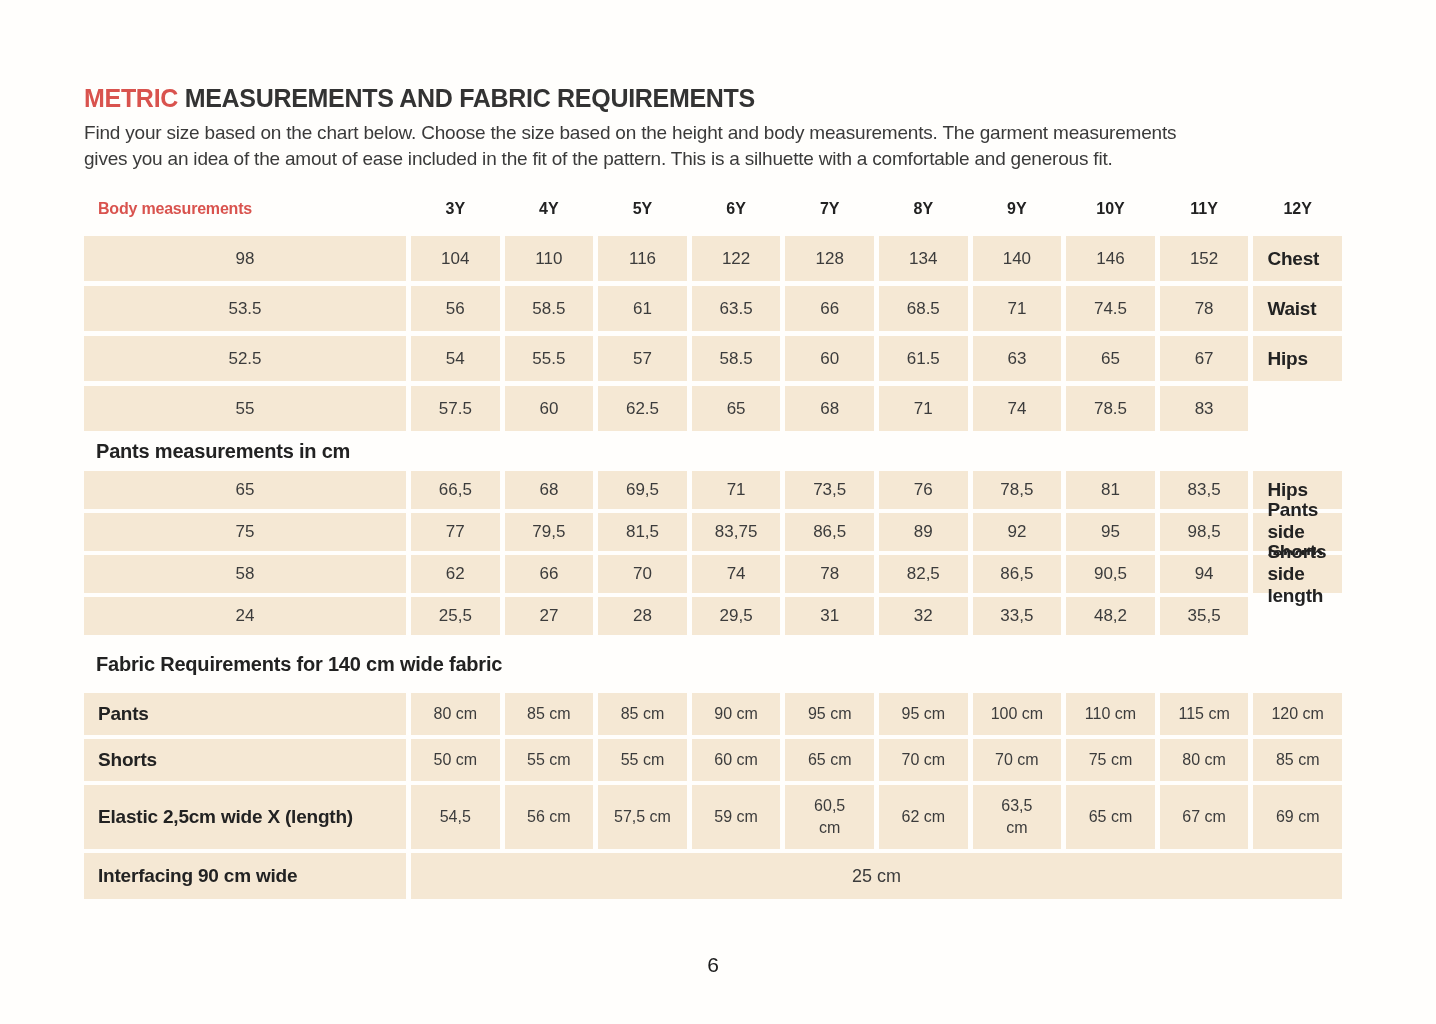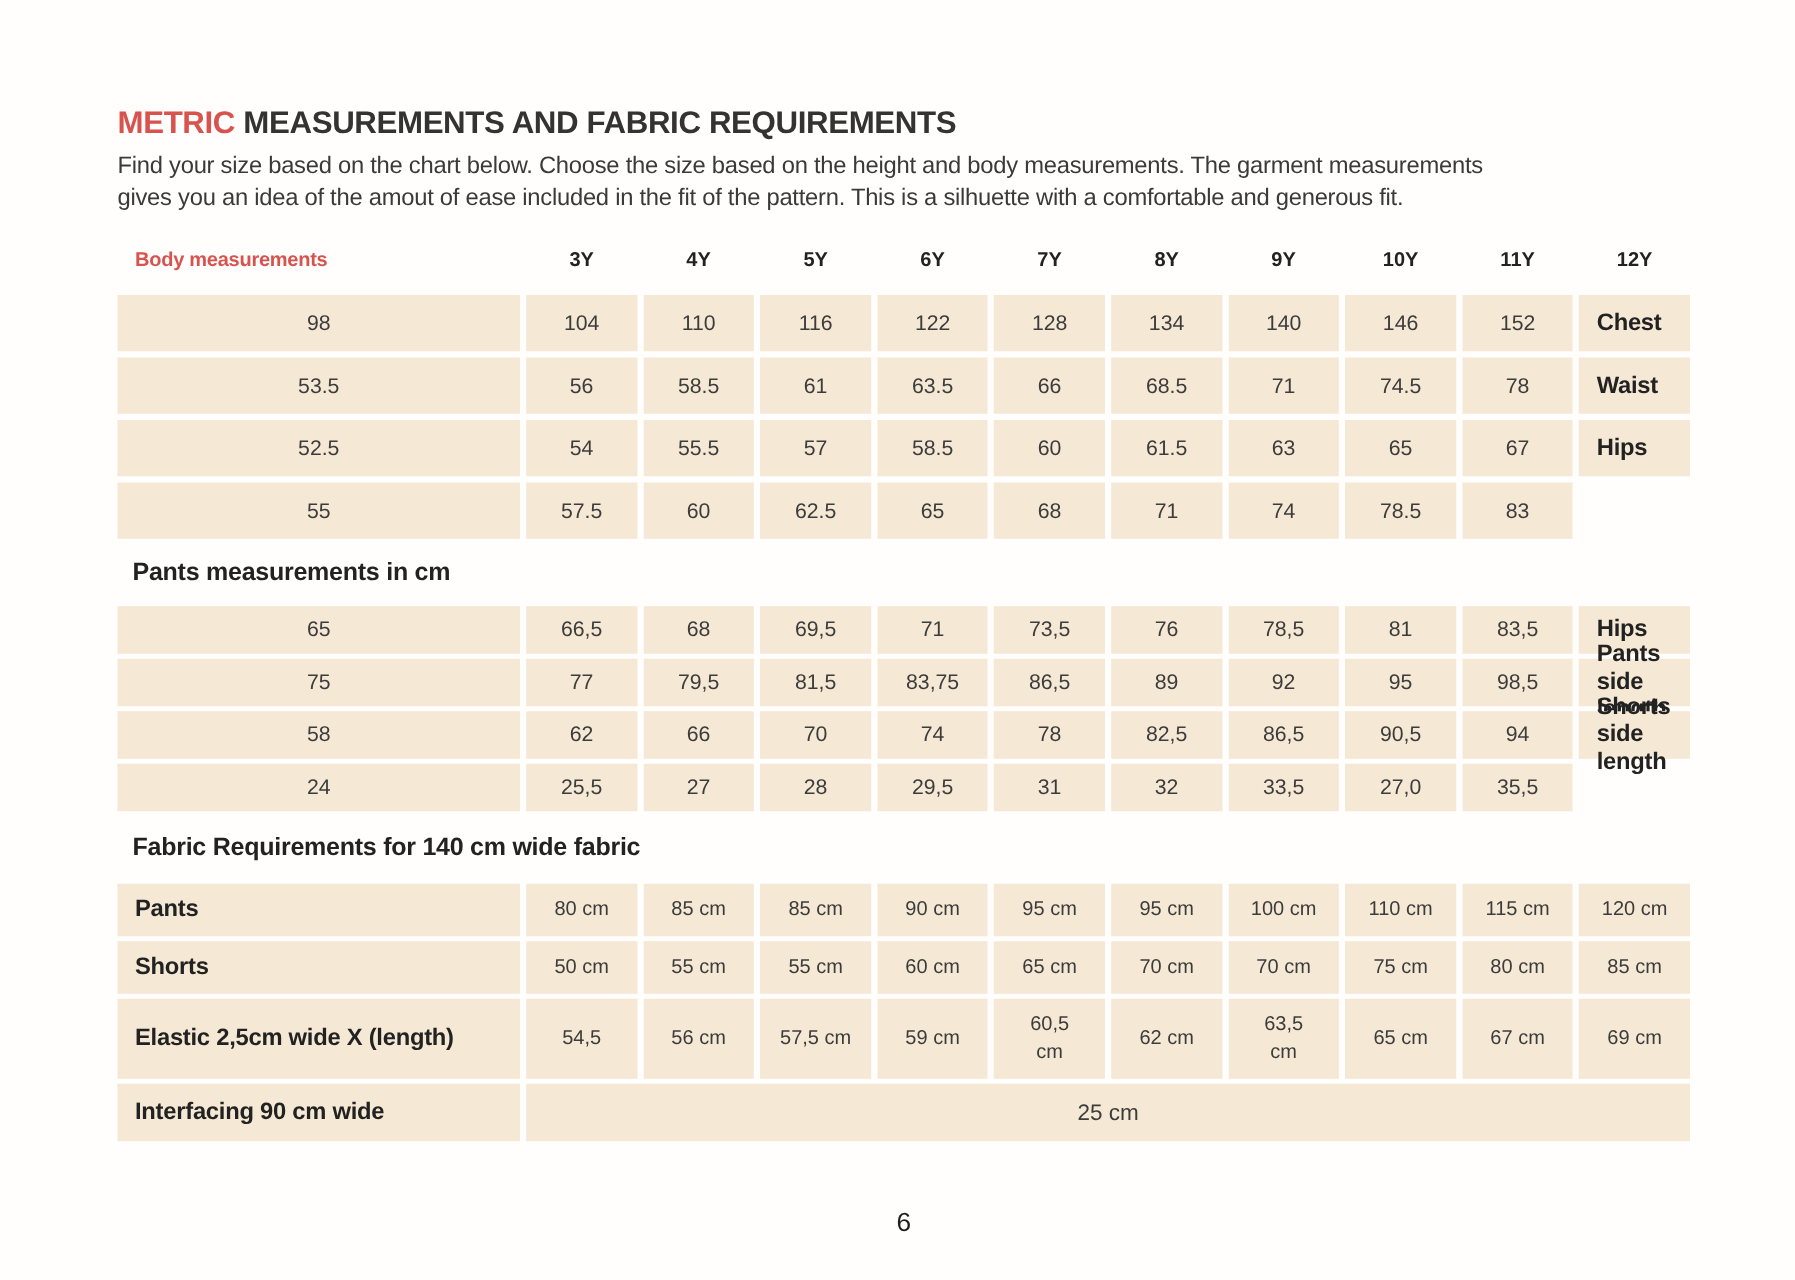--- a/index.html
+++ b/index.html
@@ -8,21 +8,21 @@
     position: relative;
     width: 1436px;
     height: 1024px;
     background: #fffefc;
     font-family: "Liberation Sans", sans-serif;
     color: #2d2d2d;
     overflow: hidden;
   }
   .content {
     position: absolute;
-    left: 94px;
+    left: 84px;
     top: 84px;
     width: 1258px;
   }
   h1.title {
     font-size: 25px;
     font-weight: 700;
     letter-spacing: -0.3px;
     color: #333333;
     margin-bottom: 7px;
   }
@@ -74,21 +74,21 @@
     white-space: pre-line;
     text-align: center;
     line-height: 22px;
   }
   #body-rows { grid-auto-rows: 45px; row-gap: 5px; }
   #pants-rows { grid-auto-rows: 38px; row-gap: 4px; }
   #fabric-rows { grid-template-rows: 42px 42px 64px; row-gap: 4px; margin-bottom: 4px; }
   #fabric-rows .value-cell { font-size: 16px; }
   .section-header {
     display: flex; align-items: center;
-    height: 54px;
+    height: 40px;
     padding-left: 12px;
     font-size: 20px;
     font-weight: 700;
     color: #222222;
     letter-spacing: -0.2px;
   }
   .section-header.fabric { height: 58px; }
   .interfacing-grid { grid-template-rows: 46px; }
   .interfacing-grid .value-cell { grid-column: 2 / -1; font-size: 18px; }
   .page-number {
@@ -207,21 +207,21 @@
         <div class="value-cell">94</div>
         <div class="label-cell">Shorts side length</div>
         <div class="value-cell">24</div>
         <div class="value-cell">25,5</div>
         <div class="value-cell">27</div>
         <div class="value-cell">28</div>
         <div class="value-cell">29,5</div>
         <div class="value-cell">31</div>
         <div class="value-cell">32</div>
         <div class="value-cell">33,5</div>
-        <div class="value-cell">27,0</div>
+        <div class="value-cell">48,2</div>
         <div class="value-cell">35,5</div>
       </div>
 
     <div class="section-header fabric">Fabric Requirements for 140 cm wide fabric</div>
 
     <div class="grid" id="fabric-rows">
         <div class="label-cell">Pants</div>
         <div class="value-cell">80 cm</div>
         <div class="value-cell">85 cm</div>
         <div class="value-cell">85 cm</div>

